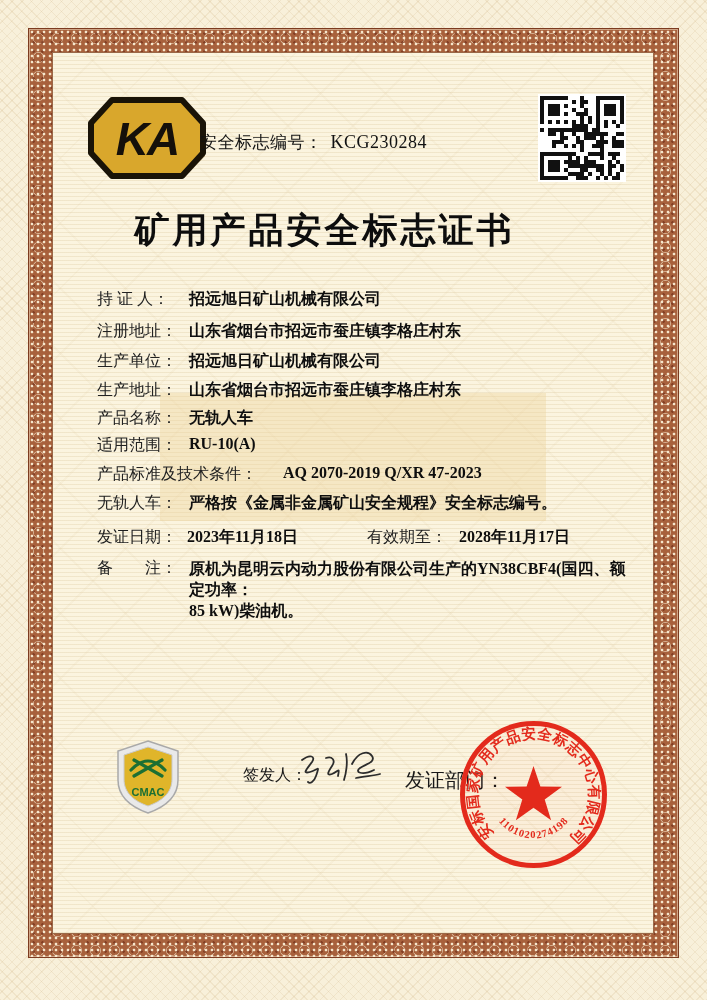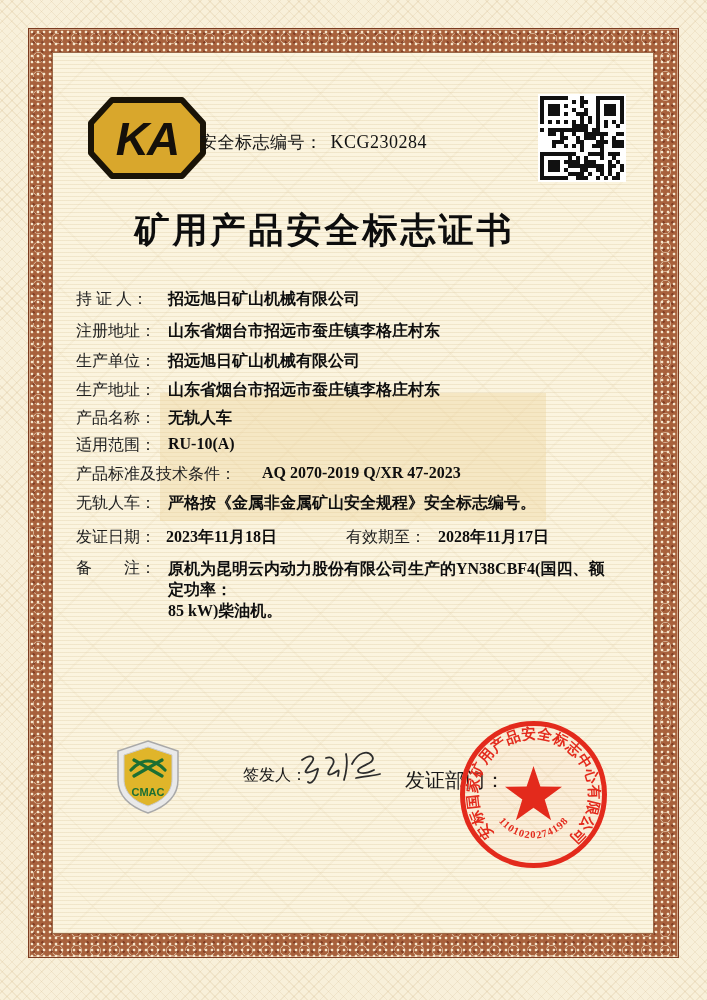--- a/index.html
+++ b/index.html
@@ -40,21 +40,21 @@
   .ka-logo{position:absolute;left:88px;top:97px;width:118px;height:82px;}
   .serial{position:absolute;left:0;top:131px;width:627px;text-align:center;
     font-size:17px;letter-spacing:.5px;color:#111;}
   .serial .num{font-family:"Liberation Serif",serif;margin-left:8px;font-size:18px;}
   .qr{position:absolute;left:538px;top:94px;width:88px;height:88px;background:#fff;
     padding:2px;box-sizing:border-box;}
   .title{position:absolute;left:0;top:207px;width:649px;text-align:center;
     font-size:35px;font-weight:900;letter-spacing:3px;color:#0d0d0d;
     font-family:"Liberation Serif","DejaVu Serif",serif;}
   
-  .row{position:absolute;left:76px;width:540px;font-size:16px;white-space:nowrap;}
+  .row{position:absolute;left:97px;width:540px;font-size:16px;white-space:nowrap;}
   .lbl{display:inline-block;width:88px;color:#222;vertical-align:top;}
   .val{font-weight:600;color:#0e0e0e;}
   .val-mono{font-family:Liberation Serif, serif;font-weight:700;}
   .lbl-wide{width:182px;}
   .abs{position:absolute;top:0;}
   .remark-lines{display:inline-block;white-space:normal;width:445px;line-height:21px;vertical-align:top;}
   
   .statement{position:absolute;left:85px;top:641px;width:539px;font-size:15.5px;
     line-height:22px;text-indent:2em;font-weight:600;color:#141414;text-align:justify;}
   

